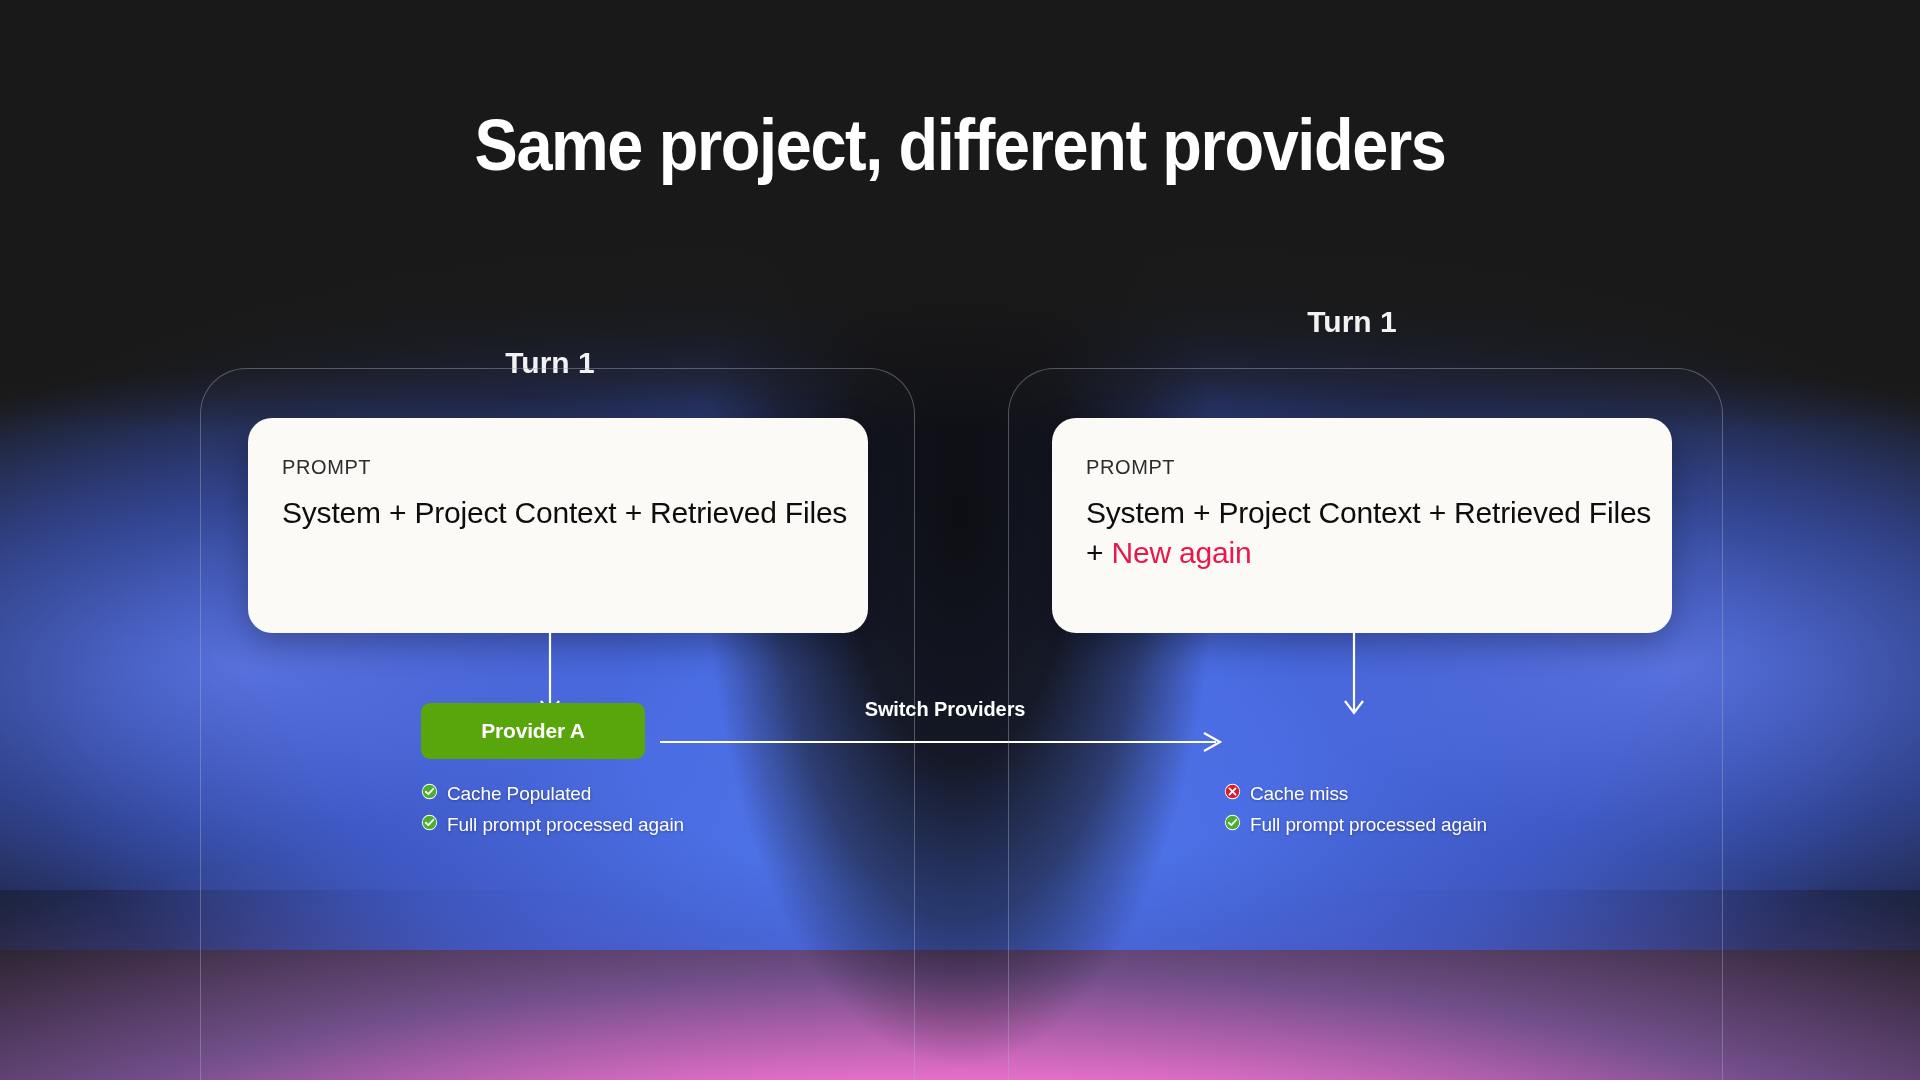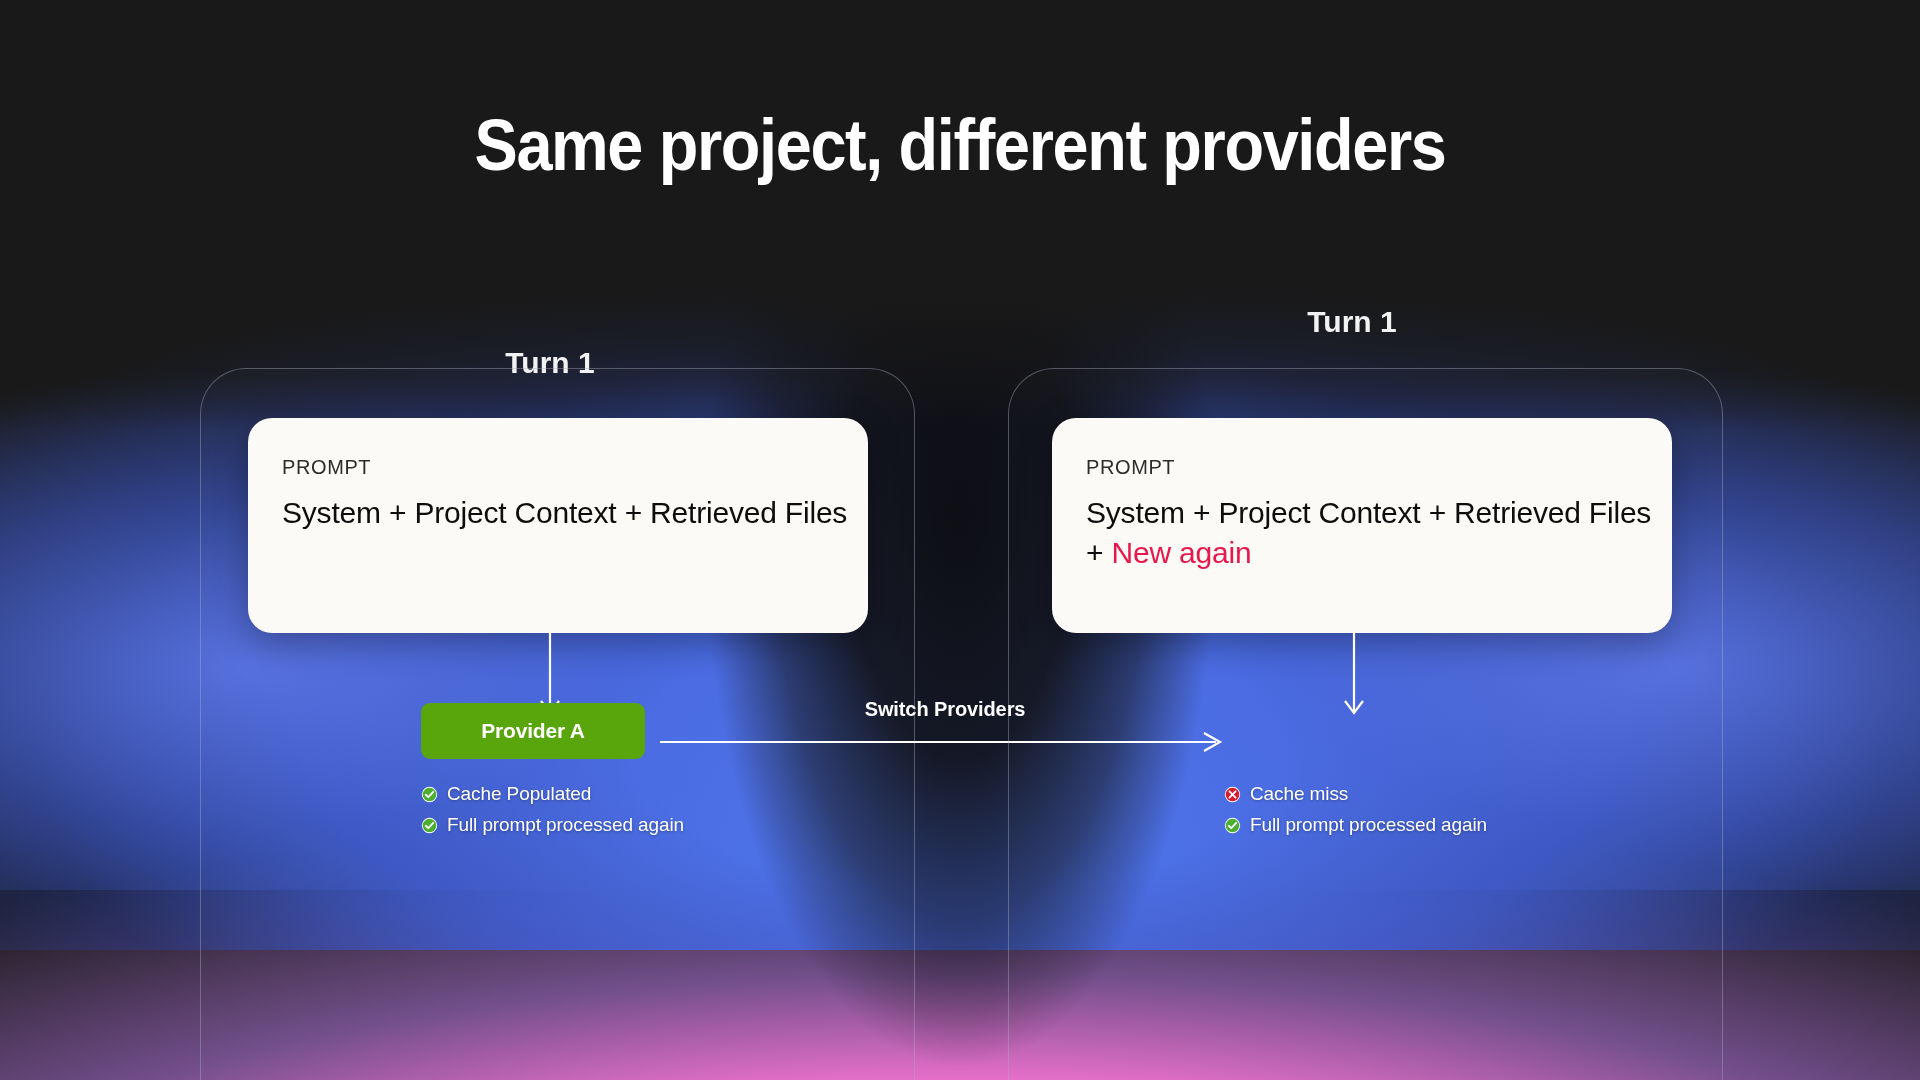--- a/index.html
+++ b/index.html
@@ -126,21 +126,21 @@
     position:absolute; left:660px; top:698px; width:570px;
     text-align:center; color:#ffffff; font-size:20px; font-weight:700;
     letter-spacing:-.1px;
   }
 
   
   .status-list{ position:absolute; top:783px; }
   #status-list-a{ left:421px; }
   #status-list-b{ left:1224px; }
   .status-item{
-    display:flex; align-items:center; gap:9px;
+    display:flex; gap:9px;
     margin-bottom:9px;
     color:#ffffff; font-size:19px; letter-spacing:-.1px;
     text-shadow:0 1px 3px rgba(0,0,0,.30);
   }
   .status-icon{ width:17px; height:17px; flex:0 0 17px; display:block; }
 </style>
 </head>
 <body>
 
 <div id="bg-base"></div>

